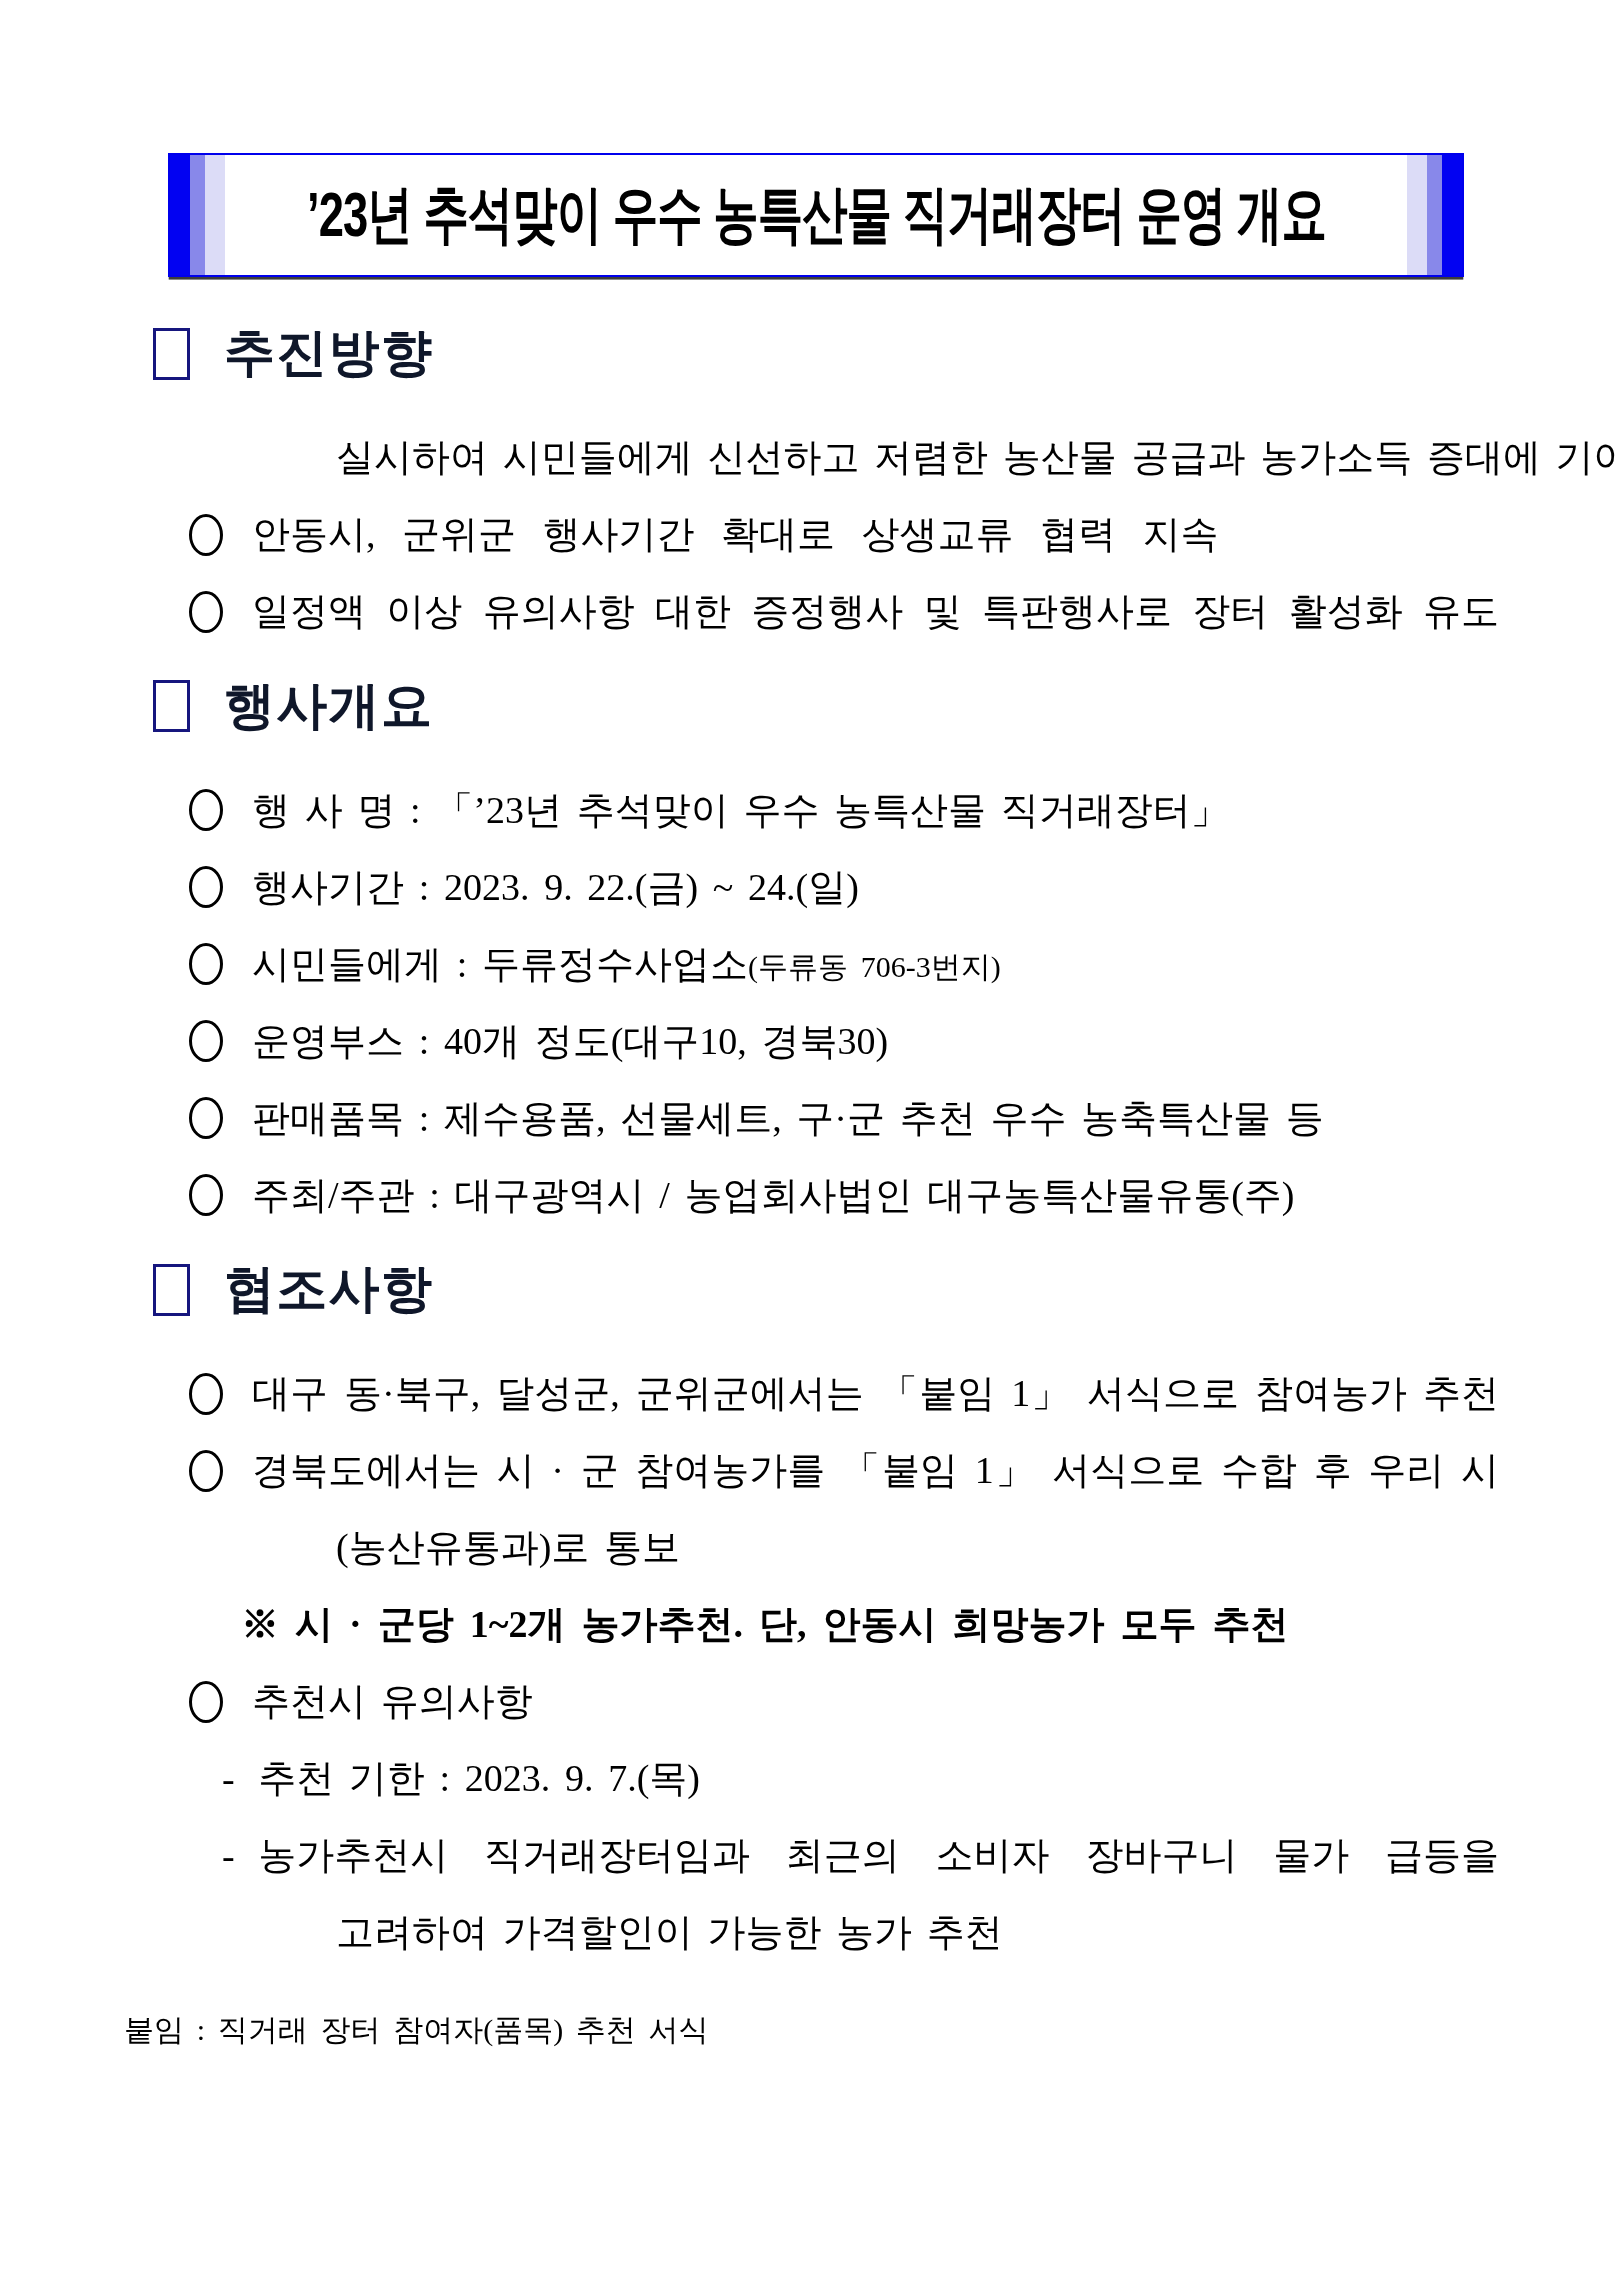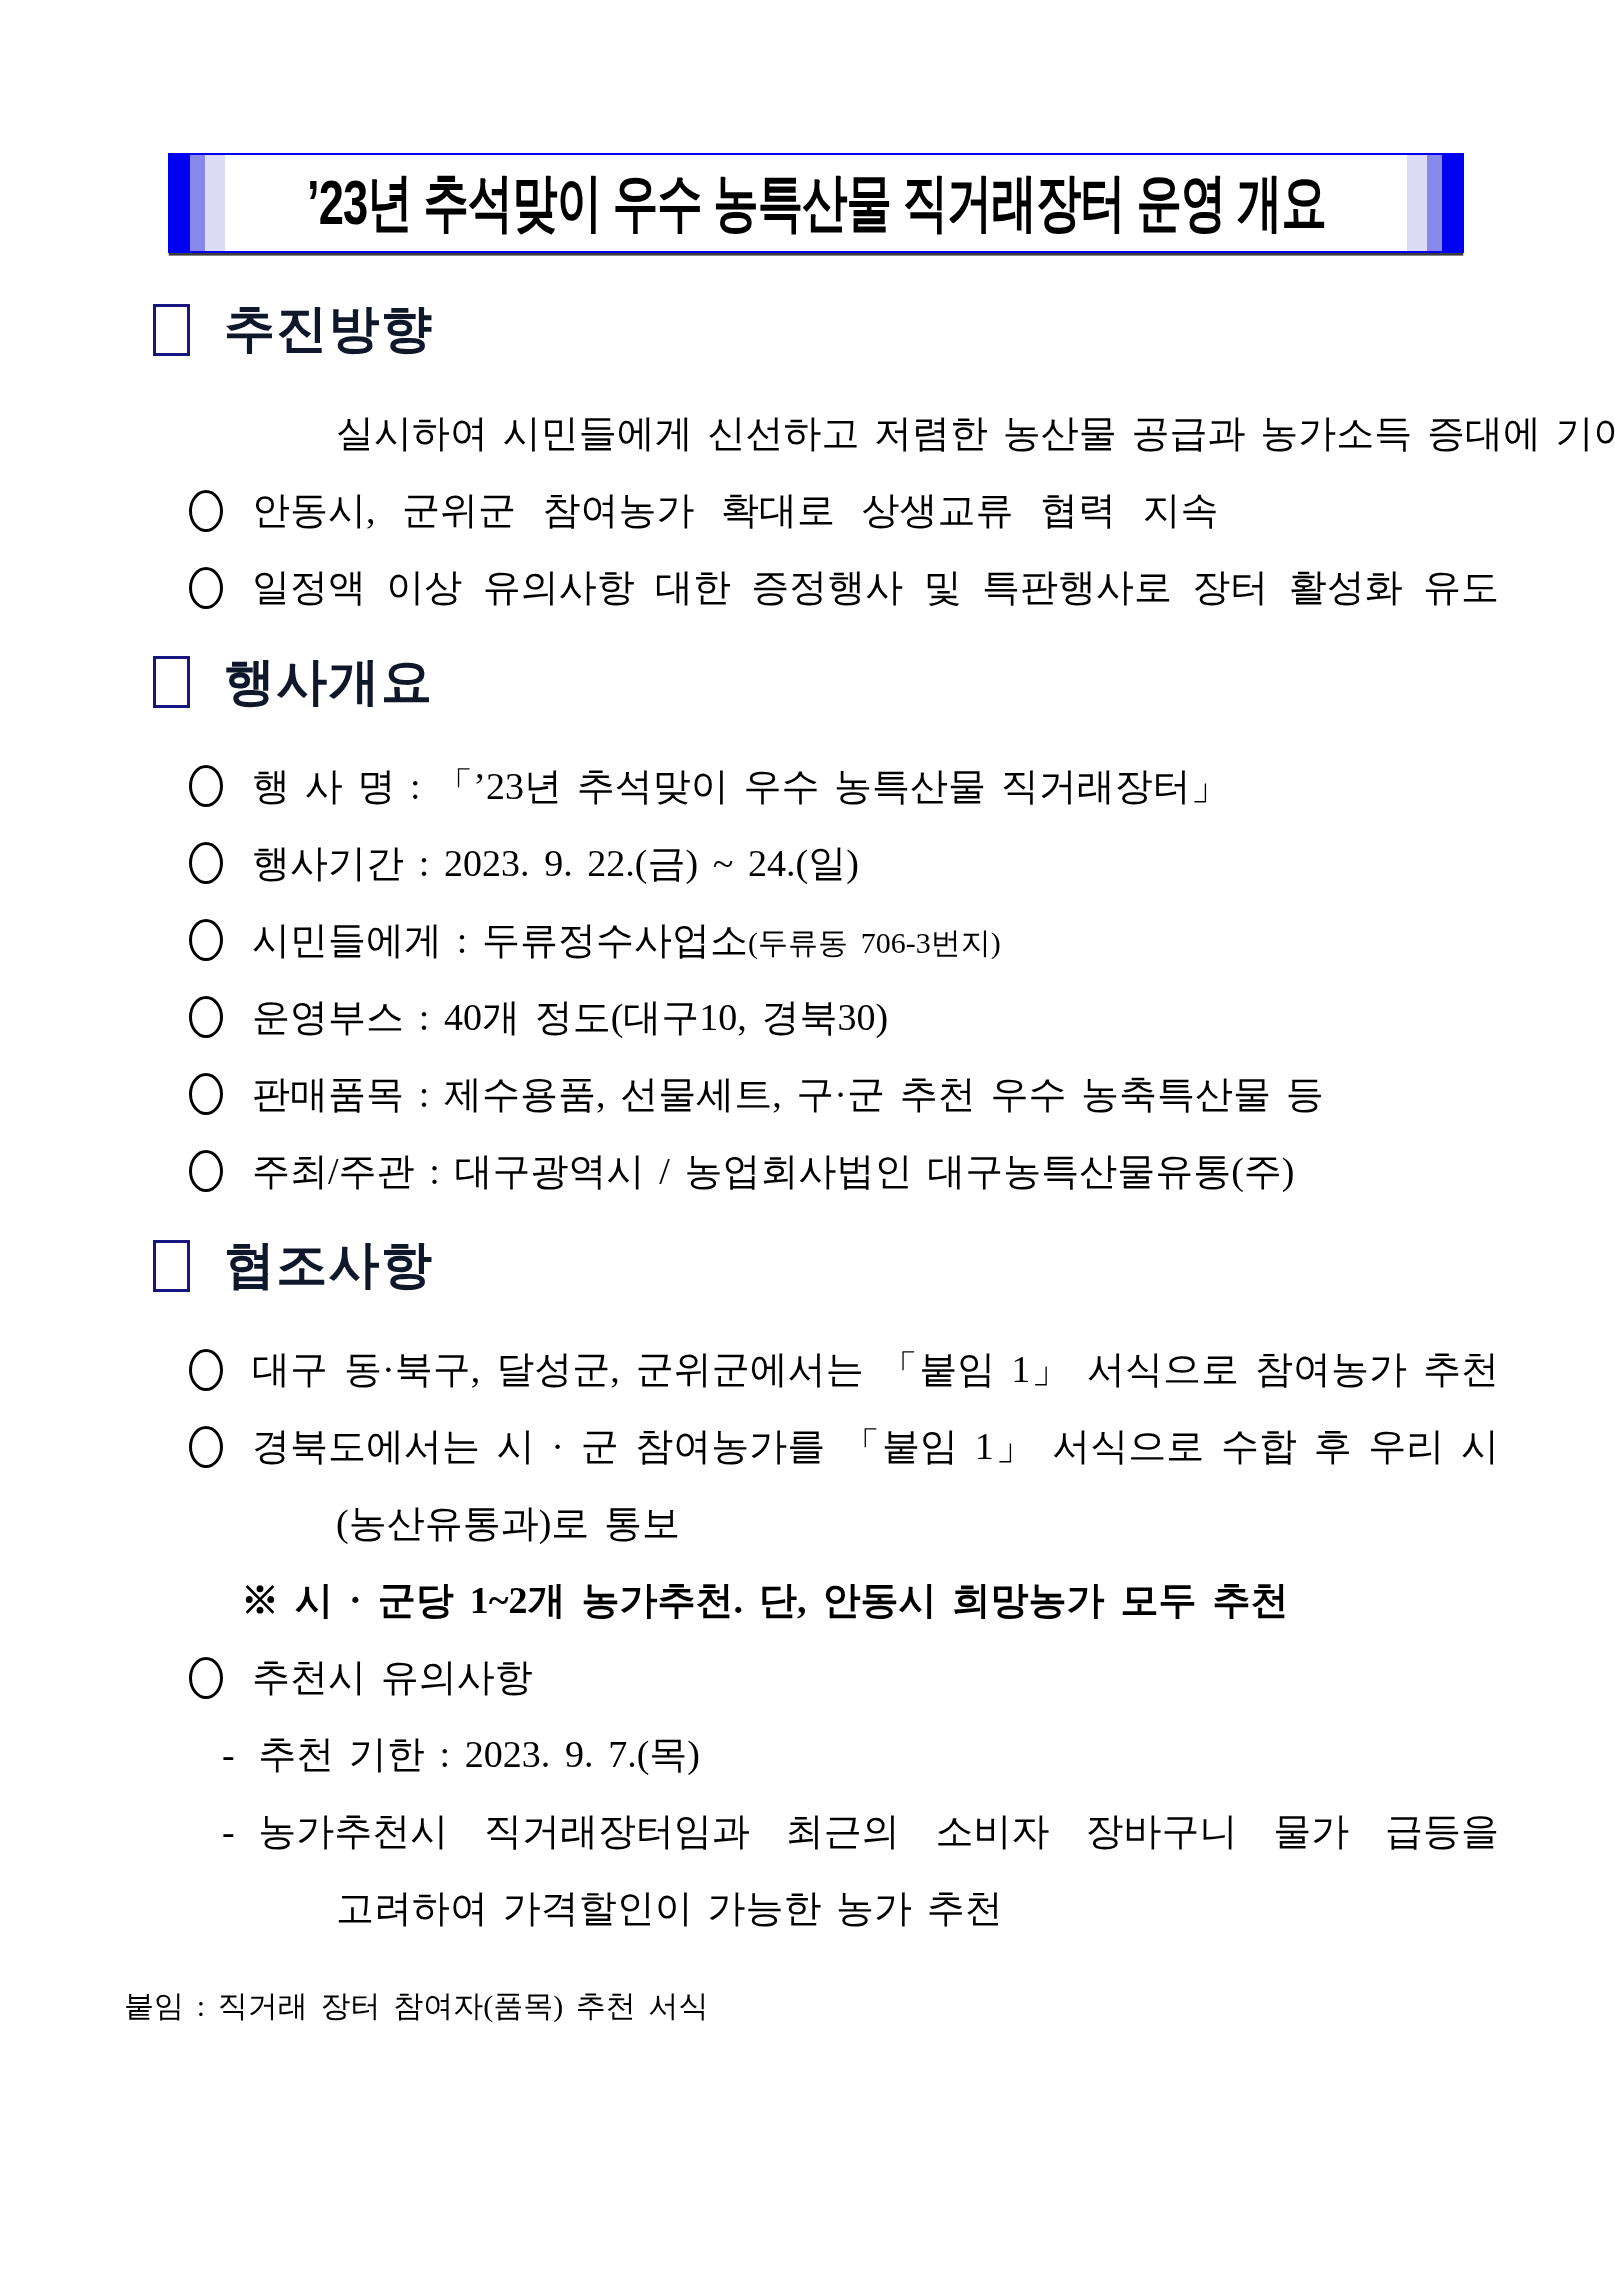--- a/index.html
+++ b/index.html
@@ -7,21 +7,21 @@
     width:1616px;height:2284px;position:relative;
     font-family:"Liberation Serif",serif;color:#000;
     overflow:hidden;
   }
   .page{
     box-sizing:border-box;width:1616px;height:2284px;
     padding:153px 117px 0 124px;
   }
   
   .title-box{
-    box-sizing:border-box;position:relative;margin-left:44px;width:1296px;height:100px;
+    box-sizing:border-box;position:relative;margin-left:44px;width:1296px;height:124px;
     border:2.6px solid #0000ec;background:#ffffff;
     display:flex;align-items:center;justify-content:center;
     box-shadow:0 3.3px 0 -0.7px #3c3c3c;margin-bottom:40px;
   }
   .title-bar{position:absolute;top:0;bottom:0;width:55px;
     background:linear-gradient(to right,#0202f2 0 19.6px,#8888ea 19.6px 35px,#dcdcf7 35px 55px);}
   .title-bar.left{left:0;}
   .title-bar.right{right:0;transform:scaleX(-1);}
   .title-text{
     font-family:"Liberation Sans",sans-serif;font-weight:900;font-size:63px;
@@ -74,21 +74,21 @@
   <div class="section-heading">
     <span class="square-marker"></span>
     <span class="heading-label">추진방향</span>
   </div>
 
   <div class="row cont justify">
     <span class="text">실시하여 시민들에게 신선하고 저렴한 농산물 공급과 농가소득 증대에 기여</span>
   </div>
   <div class="row bullet wide">
     <span class="circle-marker"></span>
-    <span class="text">안동시, 군위군 참여농가 확대로 상생교류 협력 지속</span>
+    <span class="text">안동시, 군위군 행사기간 확대로 상생교류 협력 지속</span>
   </div>
   <div class="row bullet justify">
     <span class="circle-marker"></span>
     <span class="text">일정액 이상 유의사항 대한 증정행사 및 특판행사로 장터 활성화 유도</span>
   </div>
 
   <div class="section-heading gap-top">
     <span class="square-marker"></span>
     <span class="heading-label">행사개요</span>
   </div>

